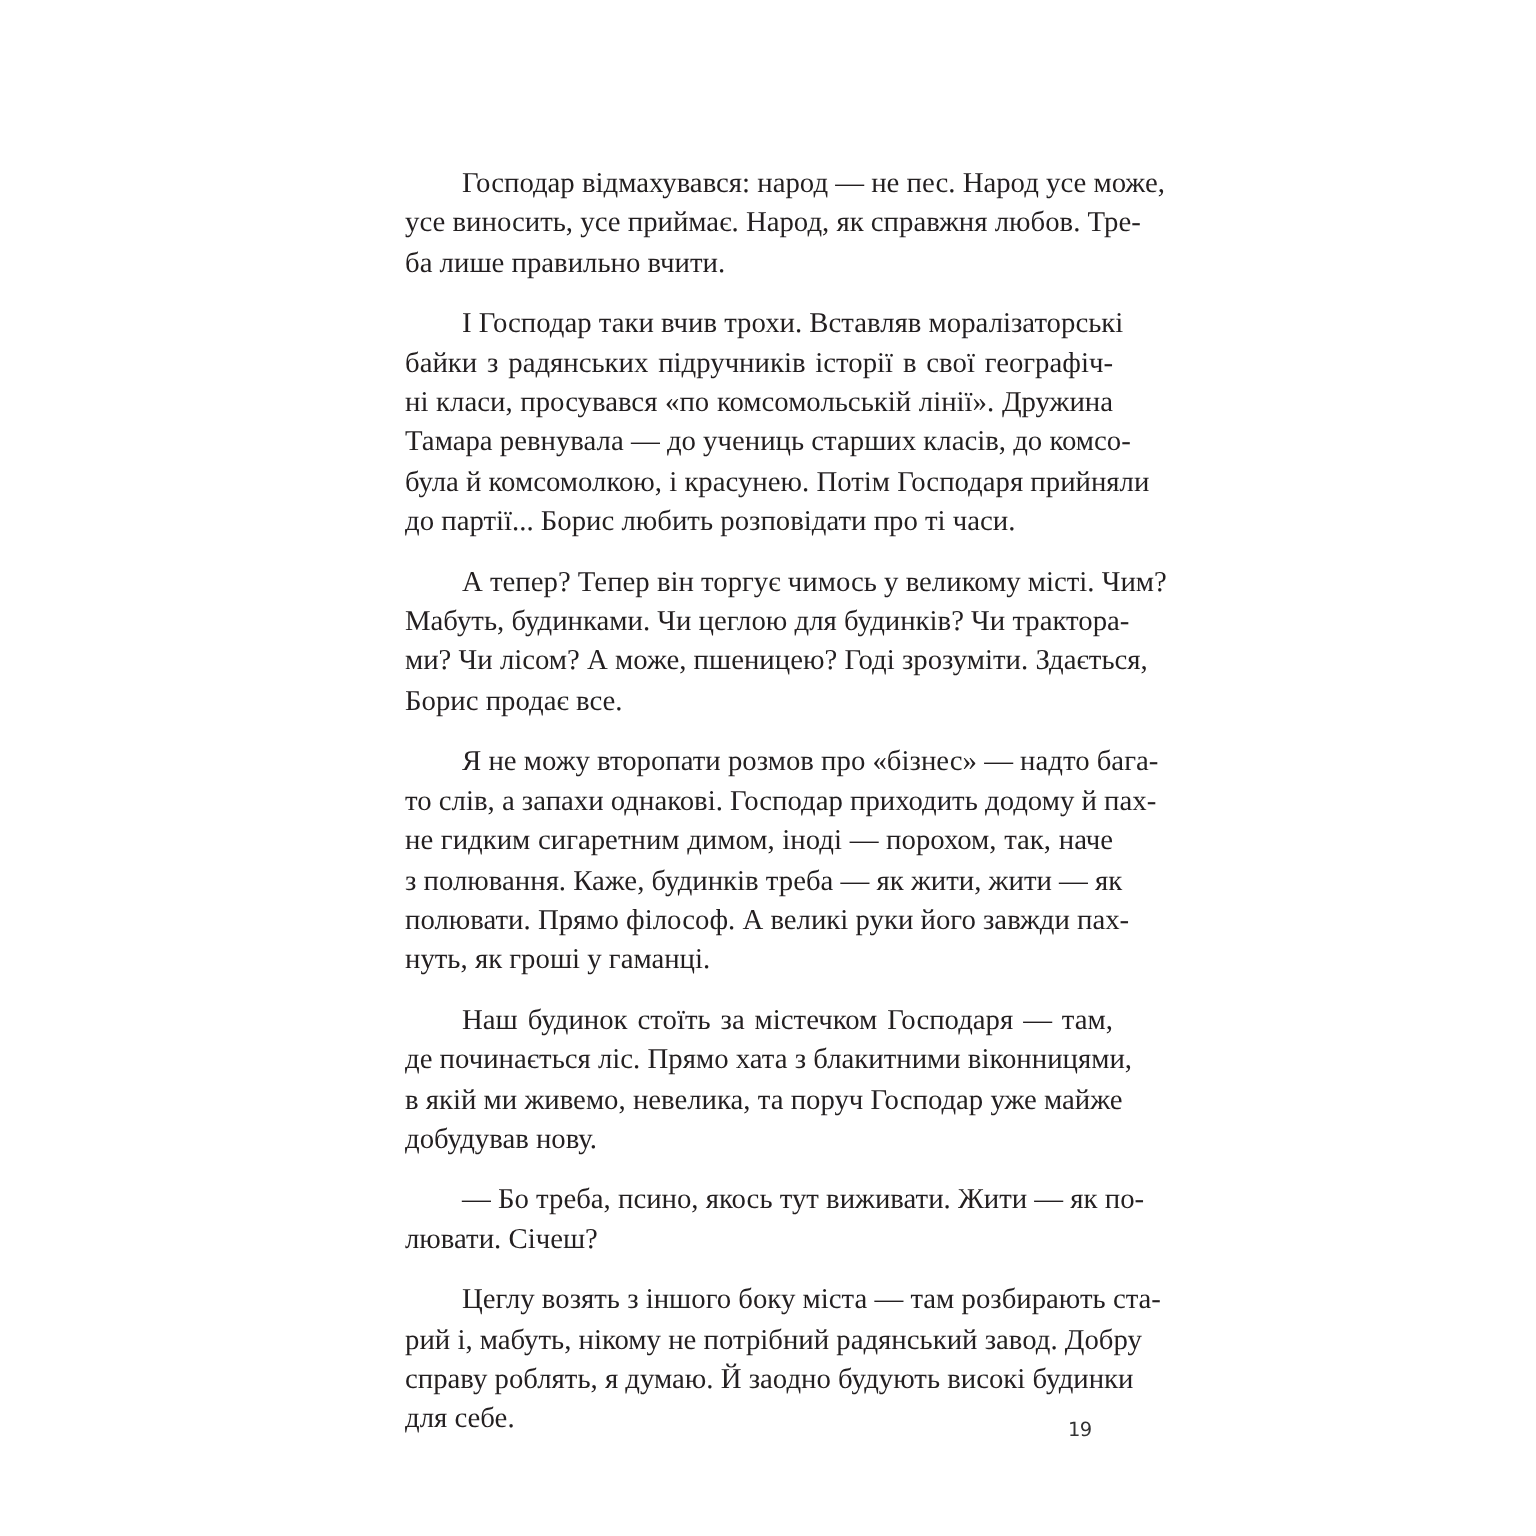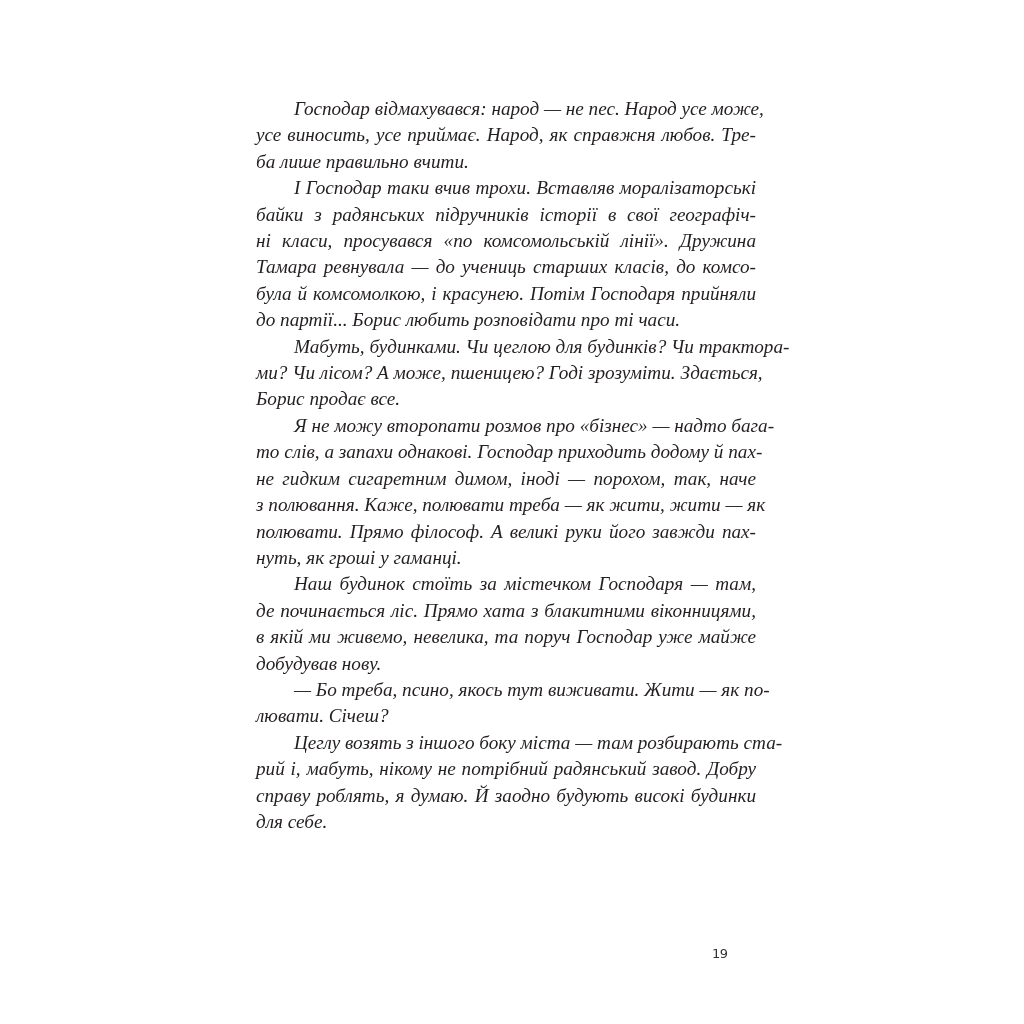--- a/index.html
+++ b/index.html
@@ -19,23 +19,22 @@
       top: 96px;
       width: 500px;
       font-family: "Liberation Serif", "DejaVu Serif", serif;
       font-size: 19.2px;
       line-height: 26.4px;
       color: #231f20;
       text-align: justify;
       hyphens: manual;
     }
     .para {
-      margin: 0;
+      margin: 14px;
       text-indent: 38px;
-      font-style: italic;
     }
     .line {
       display: block;
       text-align: justify;
       text-align-last: justify;
       white-space: nowrap;
       overflow: visible;
     }
     .line.last {
       text-align-last: left;
@@ -67,29 +66,30 @@
     </p>
     <p class="para">
       <span class="line">І Господар таки вчив трохи. Вставляв моралізаторські</span>
       <span class="line">байки з радянських підручників історії в свої географіч-</span>
       <span class="line">ні класи, просувався «по комсомольській лінії». Дружина</span>
       <span class="line">Тамара ревнувала — до учениць старших класів, до комсо-</span>
       <span class="line">була й комсомолкою, і красунею. Потім Господаря прийняли</span>
       <span class="line last">до партії... Борис любить розповідати про ті часи.</span>
     </p>
     <p class="para">
+      <span class="line">А тепер? Тепер він торгує чимось у великому місті. Чим?</span>
       <span class="line">Мабуть, будинками. Чи цеглою для будинків? Чи трактора-</span>
       <span class="line">ми? Чи лісом? А може, пшеницею? Годі зрозуміти. Здається,</span>
       <span class="line last">Борис продає все.</span>
     </p>
     <p class="para">
       <span class="line">Я не можу второпати розмов про «бізнес» — надто бага-</span>
       <span class="line">то слів, а запахи однакові. Господар приходить додому й пах-</span>
       <span class="line">не гидким сигаретним димом, іноді — порохом, так, наче</span>
-      <span class="line">з полювання. Каже, полювати треба — як жити, жити — як</span>
+      <span class="line">з полювання. Каже, будинків треба — як жити, жити — як</span>
       <span class="line">полювати. Прямо філософ. А великі руки його завжди пах-</span>
       <span class="line last">нуть, як гроші у гаманці.</span>
     </p>
     <p class="para">
       <span class="line">Наш будинок стоїть за містечком Господаря — там,</span>
       <span class="line">де починається ліс. Прямо хата з блакитними віконницями,</span>
       <span class="line">в якій ми живемо, невелика, та поруч Господар уже майже</span>
       <span class="line last">добудував нову.</span>
     </p>
     <p class="para">

